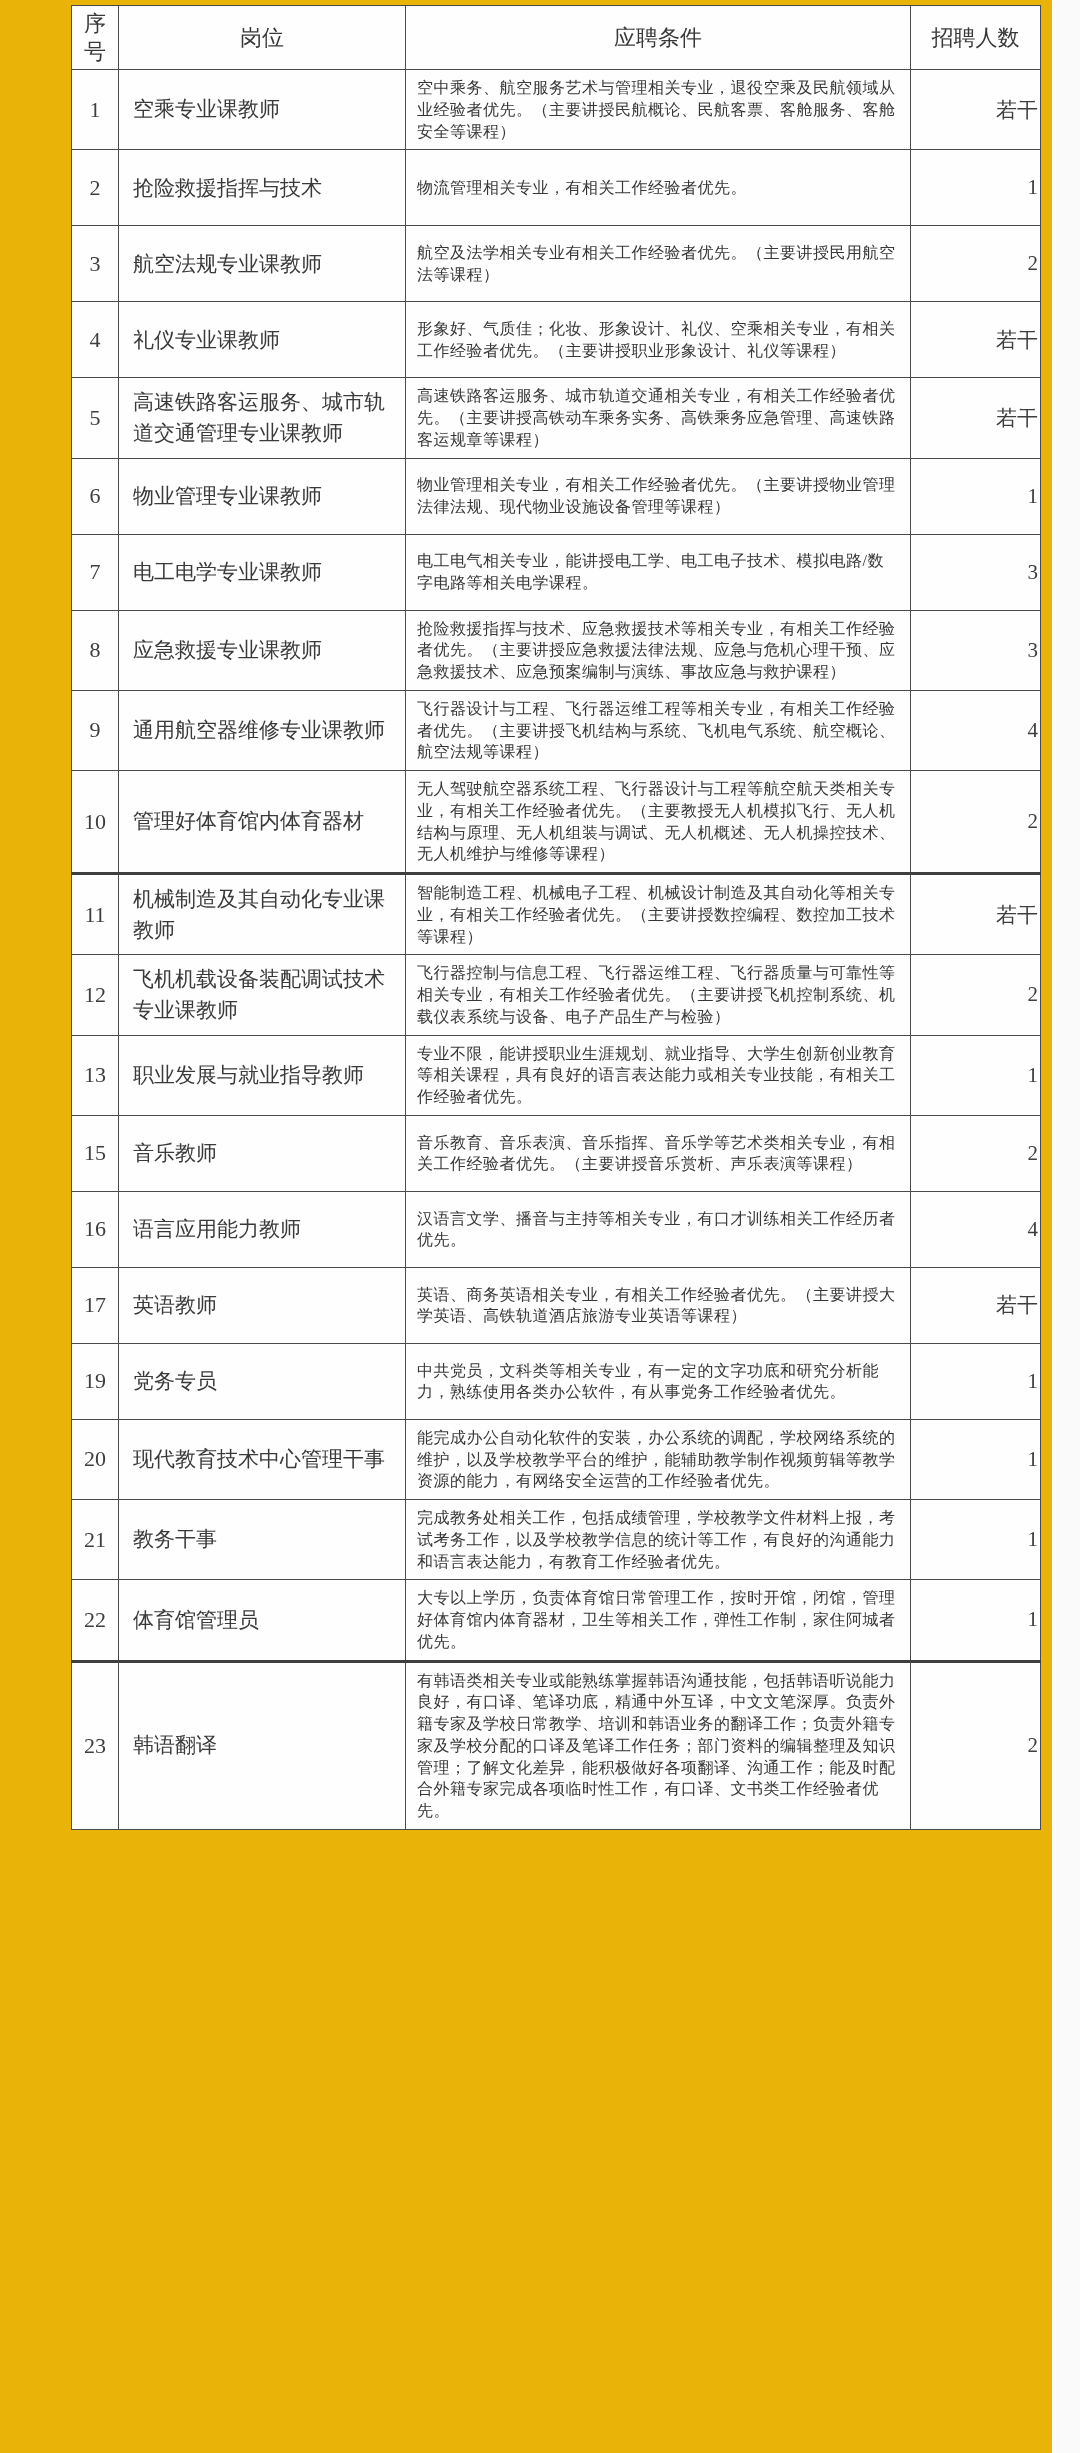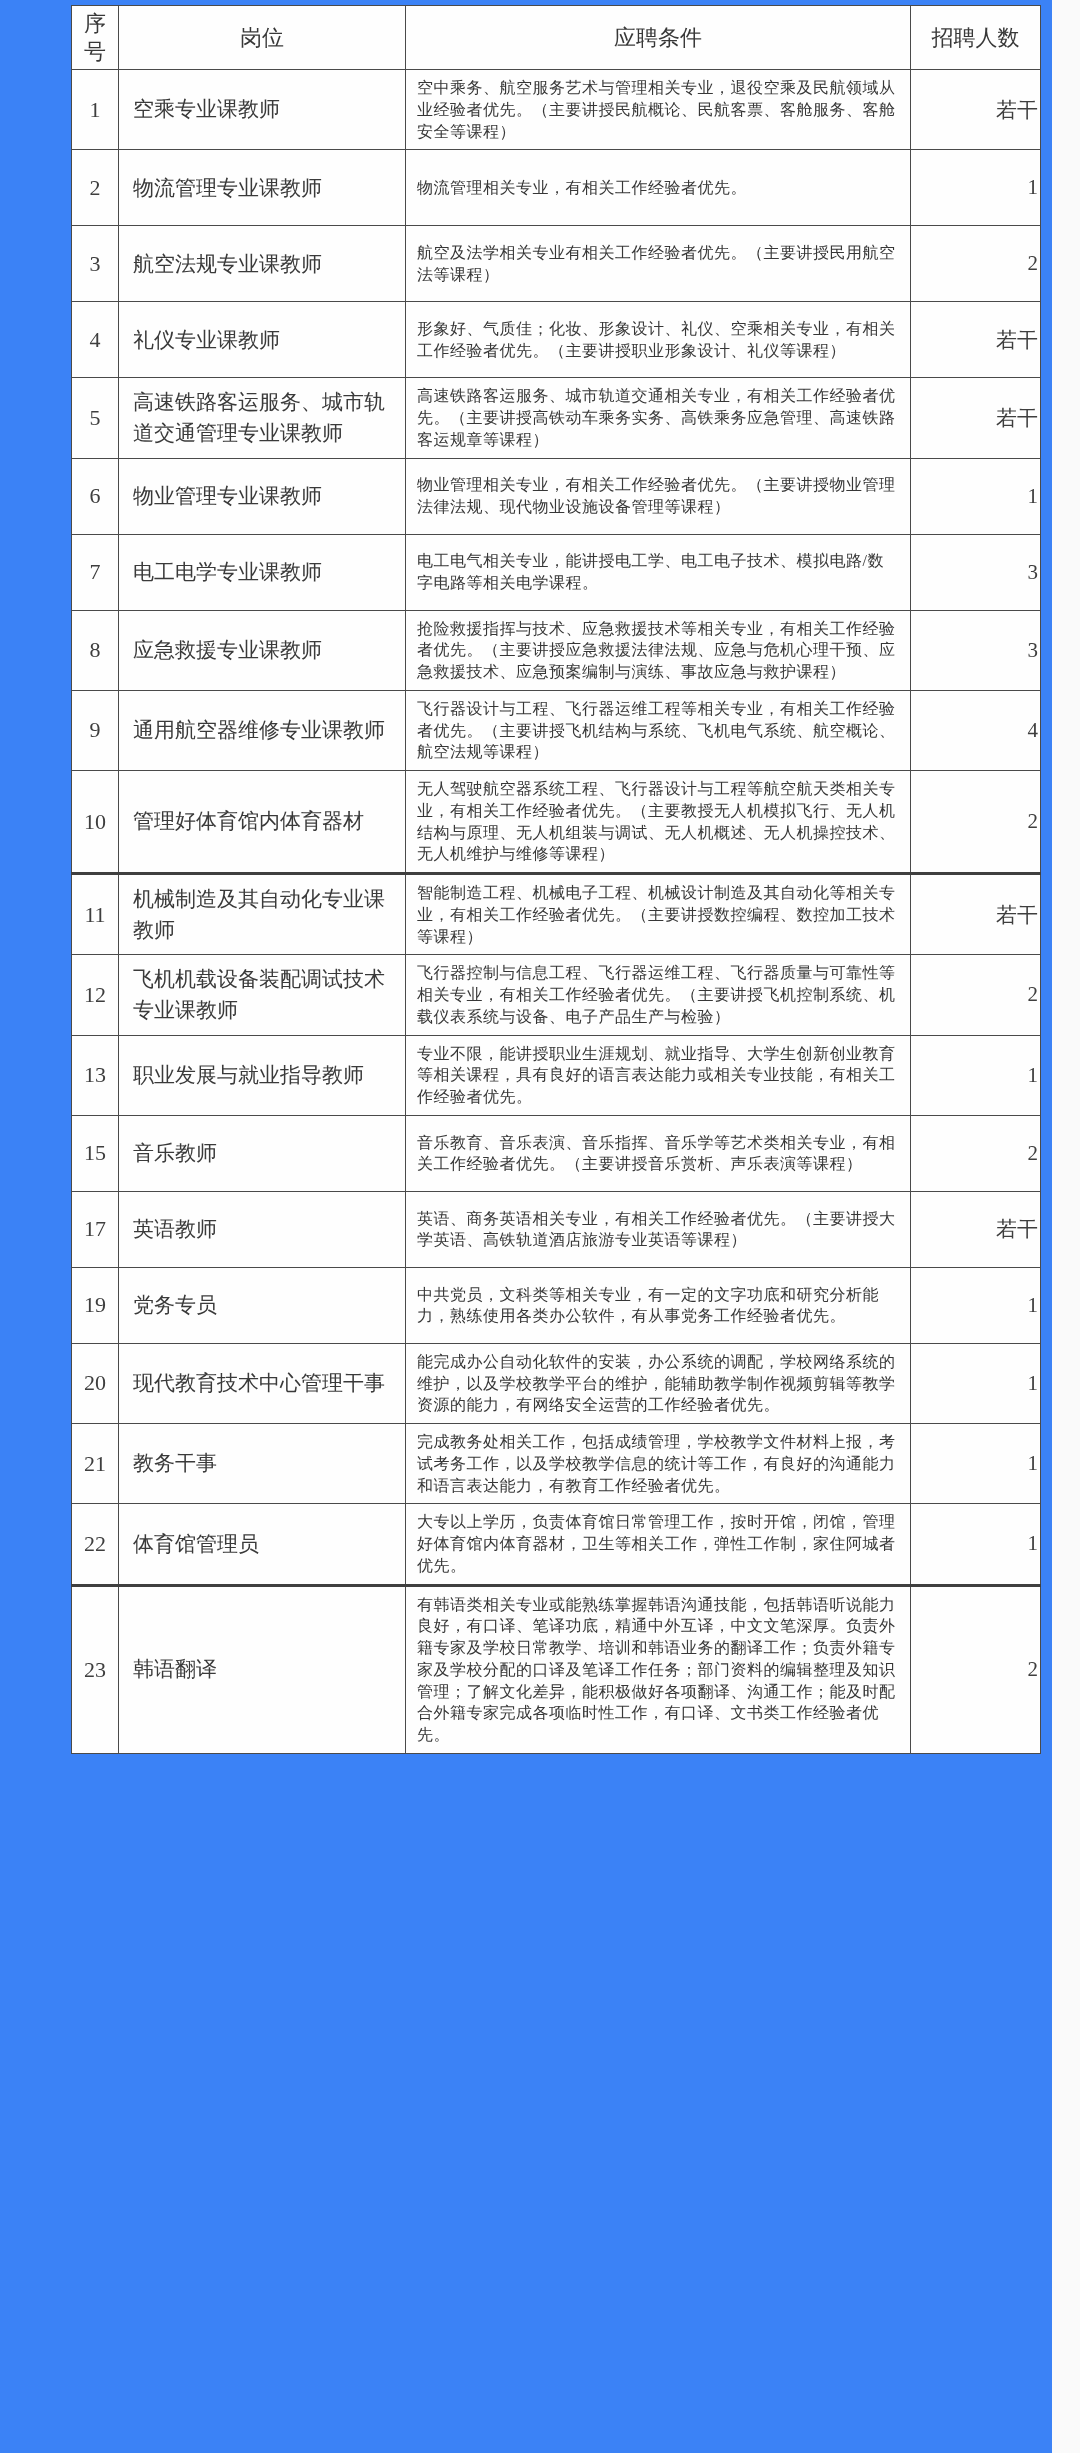--- a/index.html
+++ b/index.html
@@ -5,21 +5,21 @@
   html, body {
     margin: 0;
     padding: 0;
     background: #fafafa;
     font-family: "Liberation Serif", "DejaVu Serif", serif;
   }
   .page {
     position: relative;
     width: 1052px;
     height: 2453px;
-    background: #3b82f6;
+    background: #eab308;
     overflow: hidden;
   }
   table.recruit {
     position: absolute;
     left: 71px;
     top: 5px;
     width: 969px;
     border-collapse: collapse;
     table-layout: fixed;
     background: #fefefe;
@@ -98,21 +98,21 @@
     </thead>
     <tbody id="rows-body">
         <tr>
           <td class="cell-no">1</td>
           <td class="cell-pos">空乘专业课教师</td>
           <td class="cell-req">空中乘务、航空服务艺术与管理相关专业，退役空乘及民航领域从业经验者优先。（主要讲授民航概论、民航客票、客舱服务、客舱安全等课程）</td>
           <td class="cell-count">若干</td>
         </tr>
         <tr>
           <td class="cell-no">2</td>
-          <td class="cell-pos">物流管理专业课教师</td>
+          <td class="cell-pos">抢险救援指挥与技术</td>
           <td class="cell-req">物流管理相关专业，有相关工作经验者优先。</td>
           <td class="cell-count">1</td>
         </tr>
         <tr>
           <td class="cell-no">3</td>
           <td class="cell-pos">航空法规专业课教师</td>
           <td class="cell-req">航空及法学相关专业有相关工作经验者优先。（主要讲授民用航空法等课程）</td>
           <td class="cell-count">2</td>
         </tr>
         <tr>
@@ -173,20 +173,26 @@
           <td class="cell-no">13</td>
           <td class="cell-pos">职业发展与就业指导教师</td>
           <td class="cell-req">专业不限，能讲授职业生涯规划、就业指导、大学生创新创业教育等相关课程，具有良好的语言表达能力或相关专业技能，有相关工作经验者优先。</td>
           <td class="cell-count">1</td>
         </tr>
         <tr>
           <td class="cell-no">15</td>
           <td class="cell-pos">音乐教师</td>
           <td class="cell-req">音乐教育、音乐表演、音乐指挥、音乐学等艺术类相关专业，有相关工作经验者优先。（主要讲授音乐赏析、声乐表演等课程）</td>
           <td class="cell-count">2</td>
+        </tr>
+        <tr>
+          <td class="cell-no">16</td>
+          <td class="cell-pos">语言应用能力教师</td>
+          <td class="cell-req">汉语言文学、播音与主持等相关专业，有口才训练相关工作经历者优先。</td>
+          <td class="cell-count">4</td>
         </tr>
         <tr>
           <td class="cell-no">17</td>
           <td class="cell-pos">英语教师</td>
           <td class="cell-req">英语、商务英语相关专业，有相关工作经验者优先。（主要讲授大学英语、高铁轨道酒店旅游专业英语等课程）</td>
           <td class="cell-count">若干</td>
         </tr>
         <tr>
           <td class="cell-no">19</td>
           <td class="cell-pos">党务专员</td>

